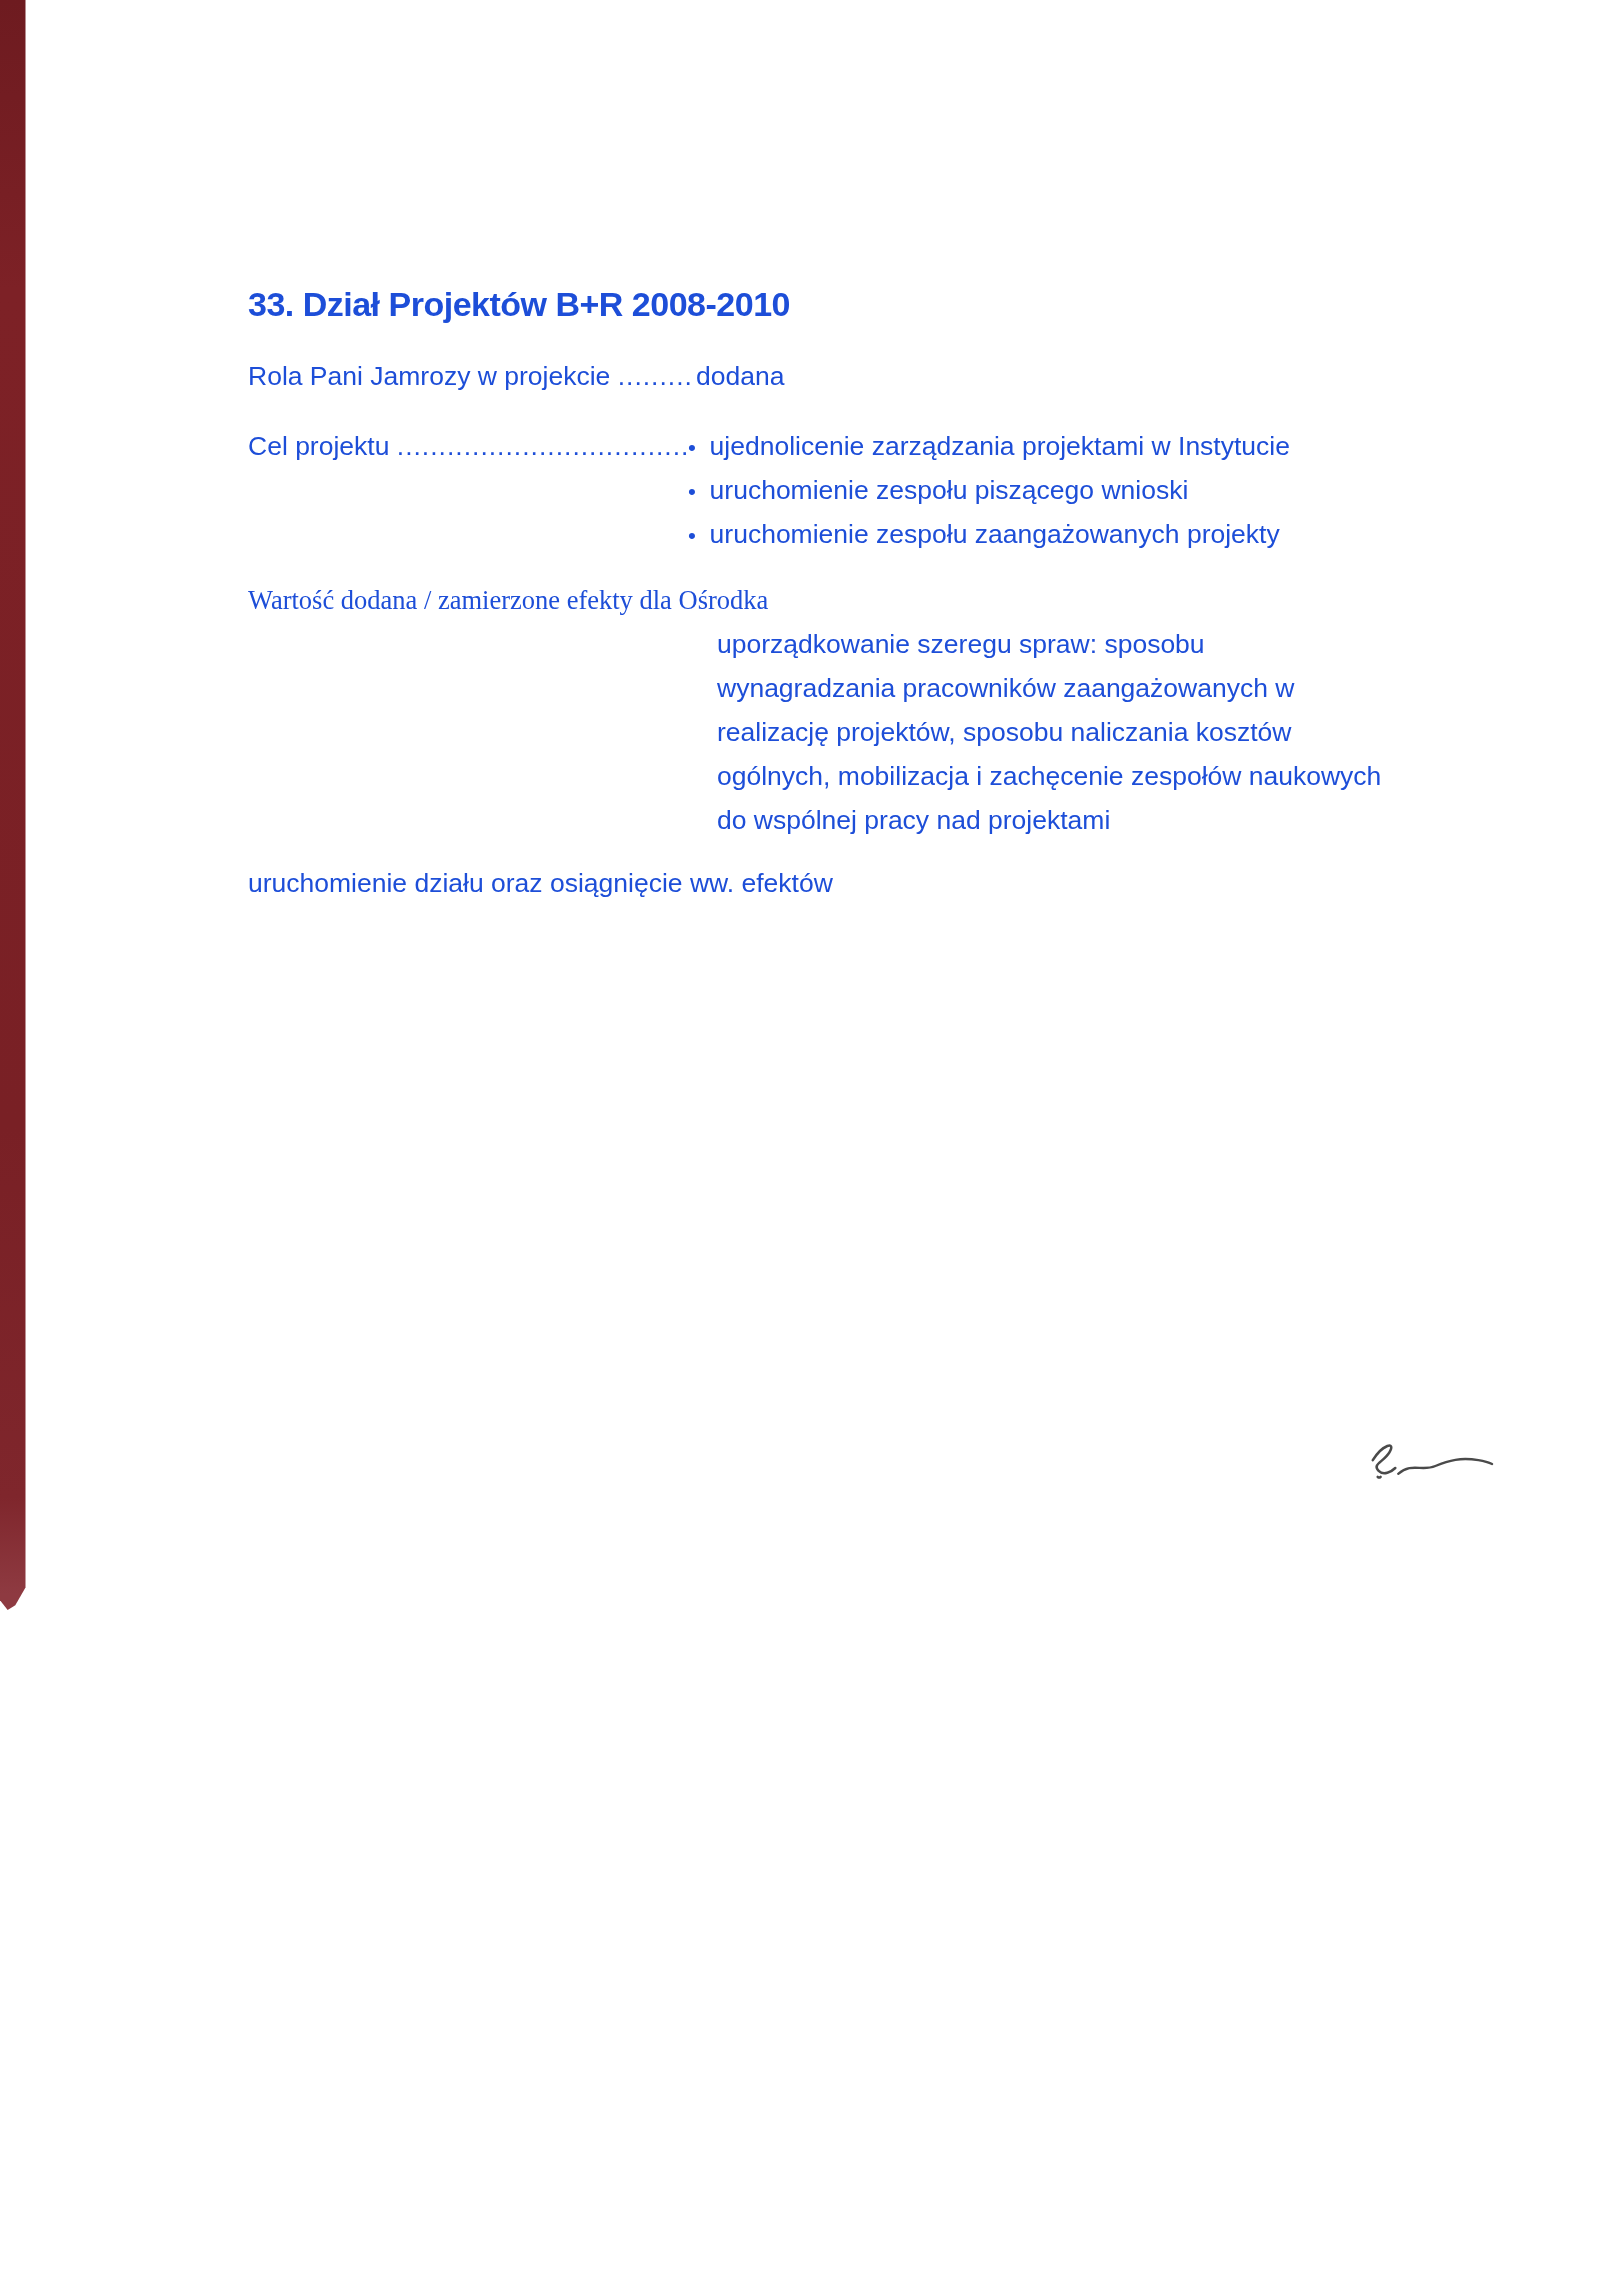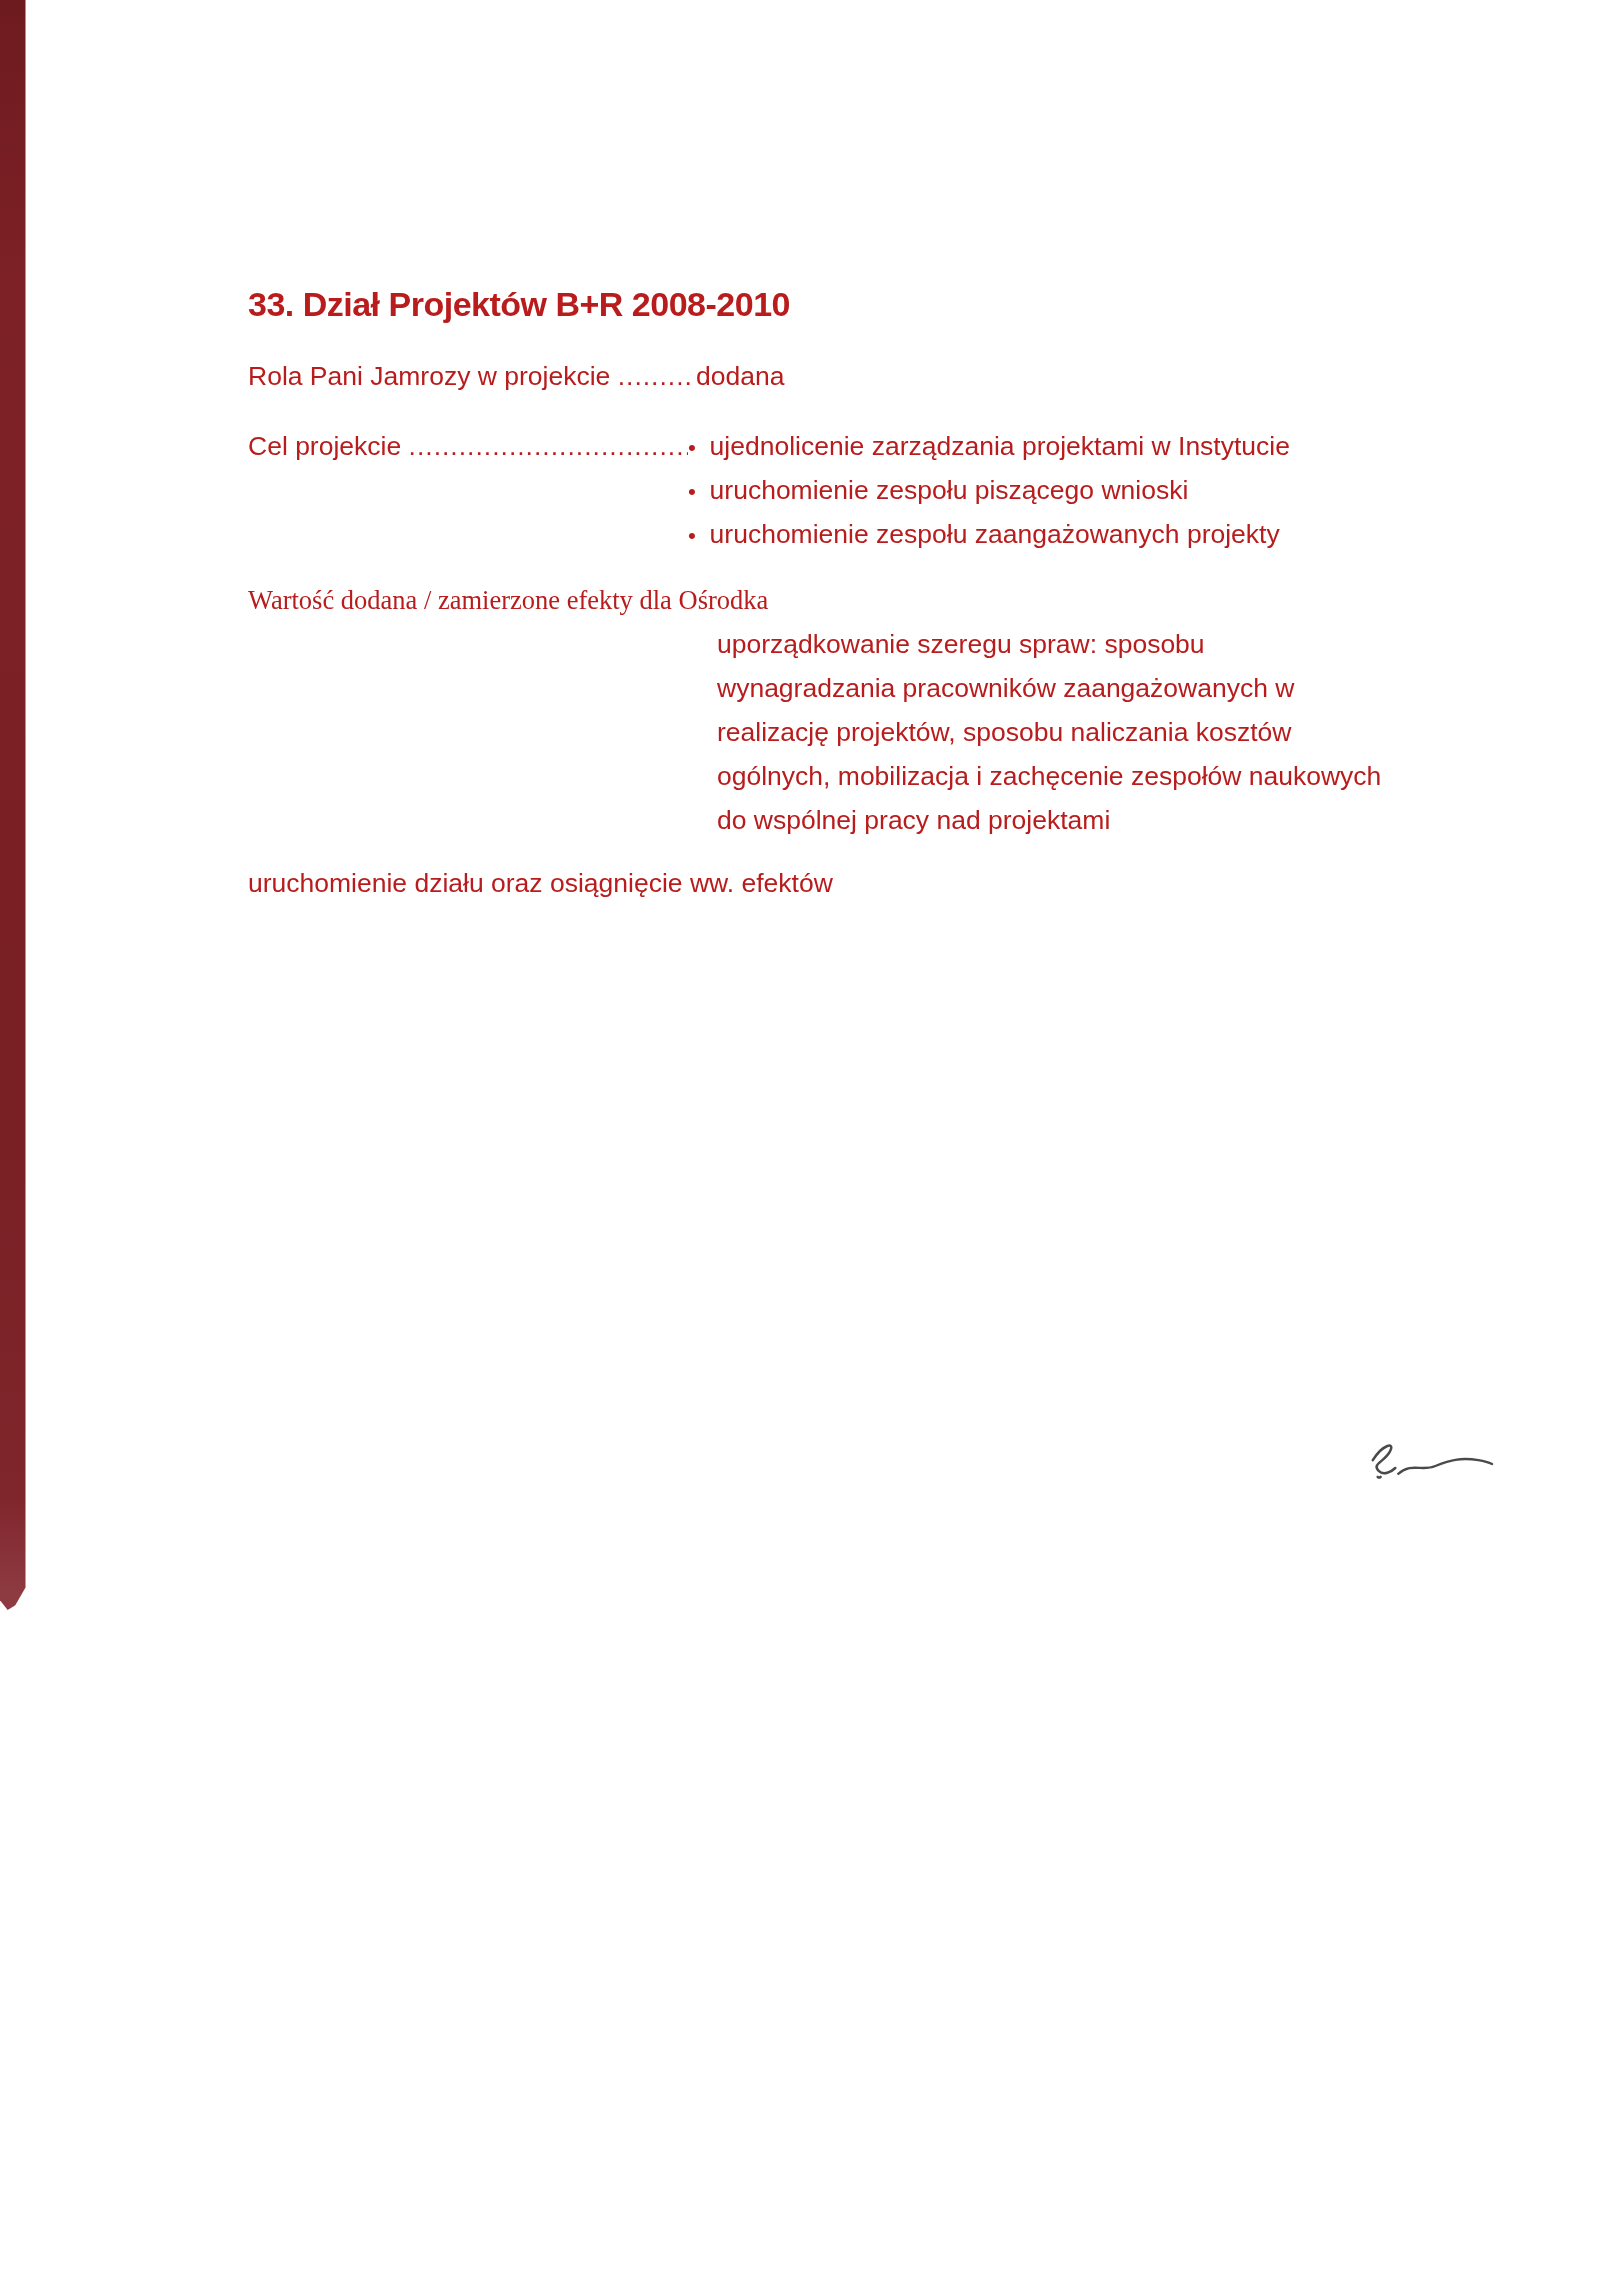--- a/index.html
+++ b/index.html
@@ -6,21 +6,21 @@
     margin: 0;
     padding: 0;
     background: #ffffff;
   }
   .page {
     position: relative;
     width: 1620px;
     height: 2292px;
     background: #ffffff;
     font-family: "Liberation Sans", sans-serif;
-    color: #b91c1c;
+    color: #1d4ed8;
     overflow: hidden;
   }
   .abs { position: absolute; }
 
   
   .scan-stripe {
     position: absolute;
     left: 0;
     top: 0;
     width: 25.5px;
@@ -94,21 +94,21 @@
   <div class="scan-stripe"></div>
 
   <div class="abs heading">33. Dział Projektów B+R 2008-2010</div>
 
   <div class="abs row textline" style="left:248px; top:354px;">
     <span class="lead-cell w-role"><span>Rola Pani Jamrozy w projekcie </span><span class="dots">.........</span></span>
     <span>dodana</span>
   </div>
 
   <div class="abs row textline" style="left:248px; top:424px;">
-    <span class="lead-cell w-goal"><span>Cel projekcie </span><span class="dots">......................................</span></span>
+    <span class="lead-cell w-goal"><span>Cel projektu </span><span class="dots">......................................</span></span>
     <span class="bullets">
       <div class="bline"><span class="bullet-mark">•</span><span>ujednolicenie zarządzania projektami w Instytucie</span></div>
       <div class="bline"><span class="bullet-mark">•</span><span>uruchomienie zespołu piszącego wnioski</span></div>
       <div class="bline"><span class="bullet-mark">•</span><span>uruchomienie zespołu zaangażowanych projekty</span></div>
     </span>
   </div>
 
   <div class="abs textline" style="left:248px; top:578px;font-family:Liberation Serif, serif;">Wartość dodana / zamierzone efekty dla Ośrodka</div>
 
   <div class="abs para textline" style="left:717px; top:622px;">

